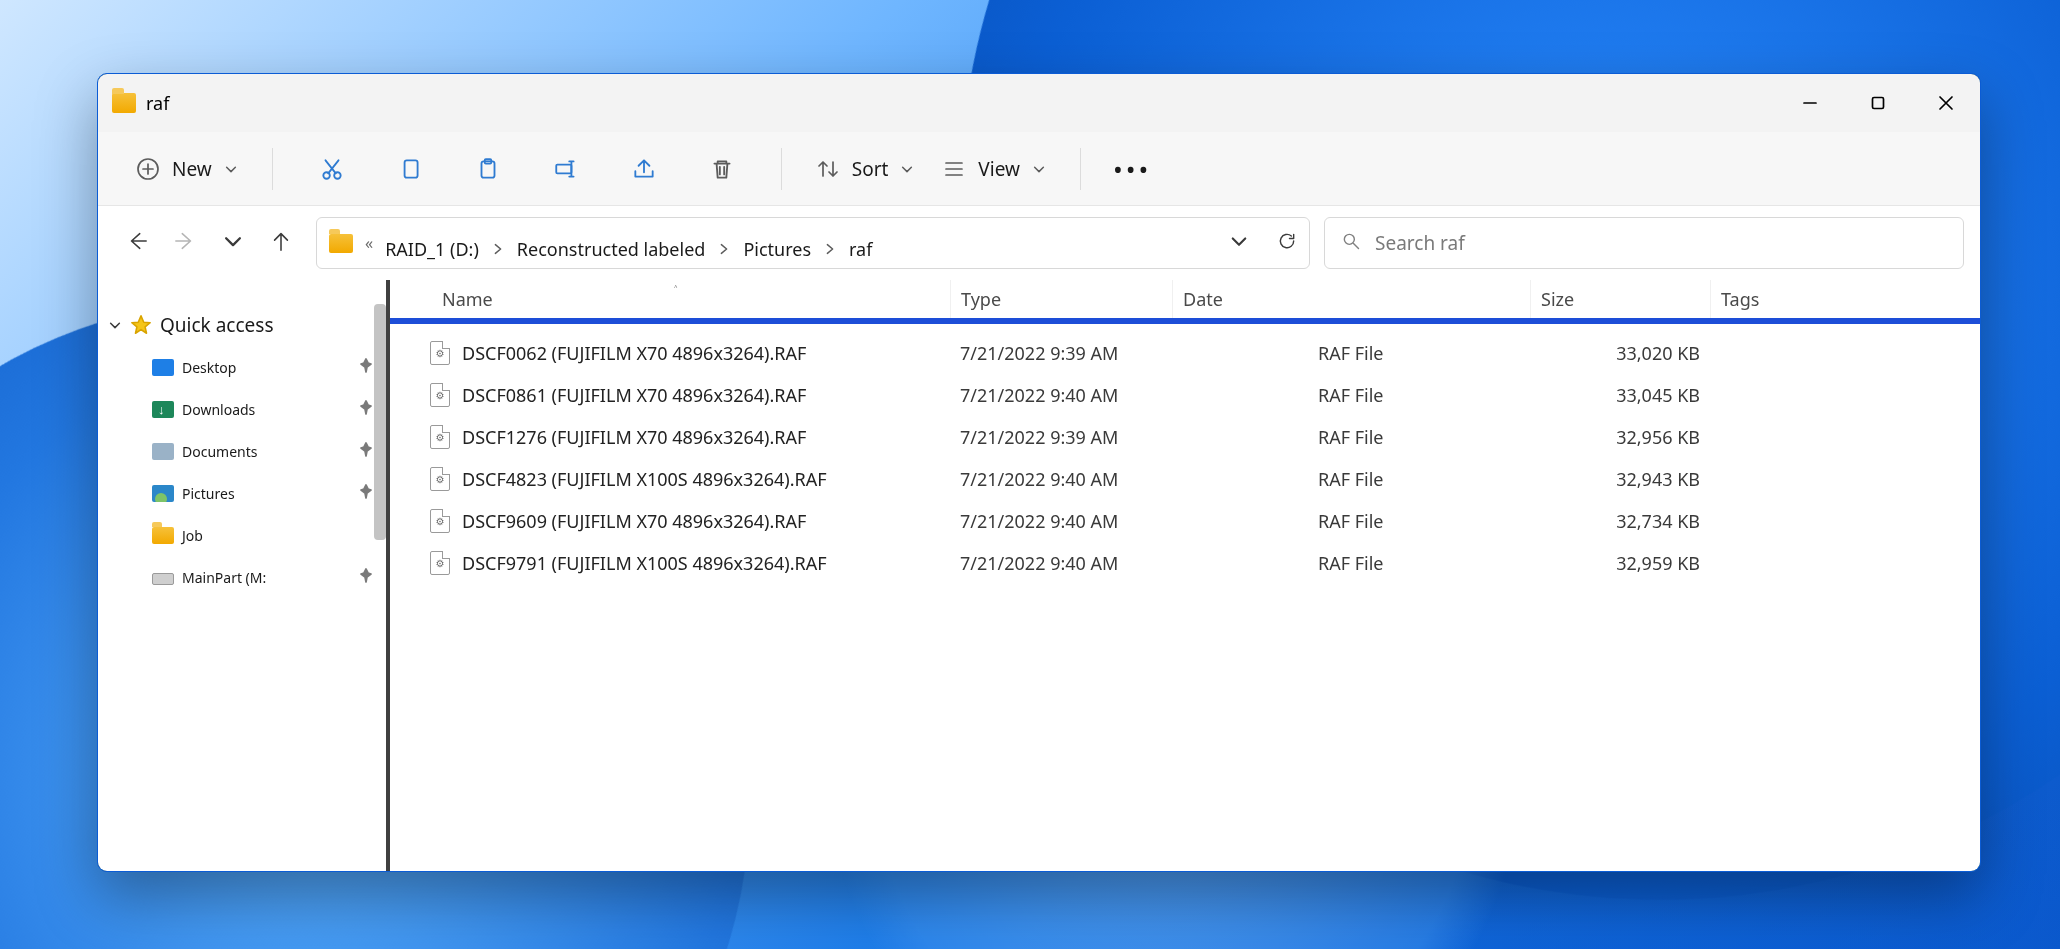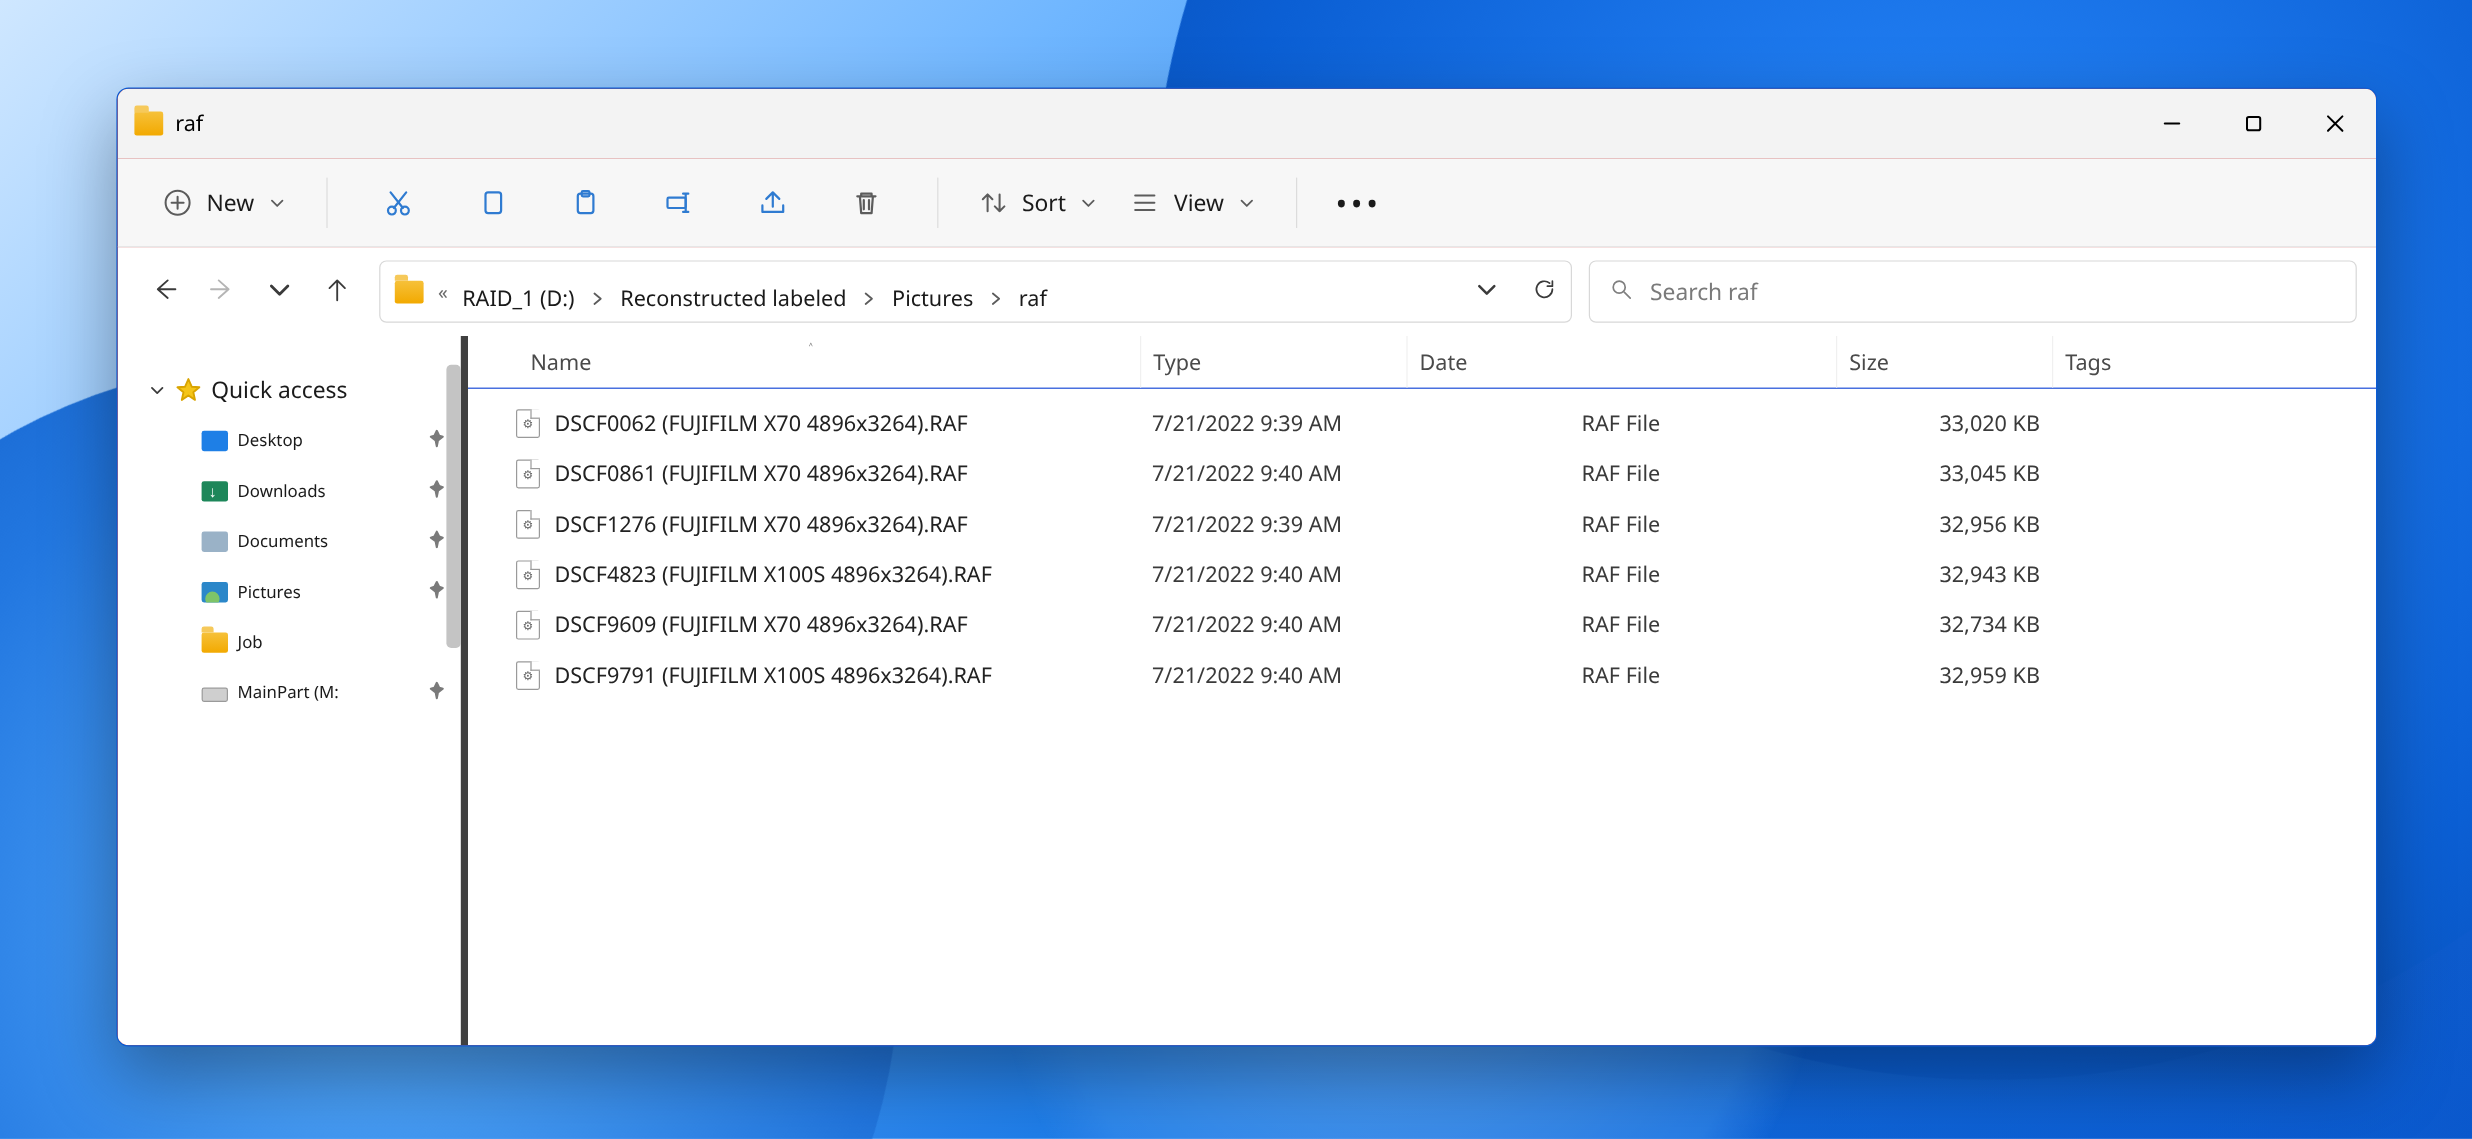--- a/index.html
+++ b/index.html
@@ -26,21 +26,21 @@
   .b3 { width: 700px; height: 700px; left: 40%; top: 45%;
         background: radial-gradient(circle at 50% 50%, #8ecaff 0%, #3f94f2 60%, rgba(0,0,0,0) 70%);
         opacity: .5; }
 
   .window {
     position: absolute;
     left: 97px;
     top: 73px;
     width: 1884px;
     height: 799px;
-    background: #b91c1c;
+    background: #0c4a6e;
     border: 1.5px solid #0b5cd5;
     border-radius: 10px;
     box-shadow: 0 25px 60px rgba(0,0,0,.35);
     overflow: hidden;
     display: flex;
     flex-direction: column;
   }
 
   
   .titlebar {
@@ -144,24 +144,23 @@
   .searchbox input {
     border: none; outline: none; font-size: 19px; color: #444; flex: 1; background: transparent;
   }
   .searchbox input::placeholder { color: #7a7a7a; }
 
   
   .body {
     flex: 1; display: flex; overflow: hidden; background: #ffffff;
   }
   .sidebar {
-    width: 292px; border-right: 6px solid #404040;
+    width: 292px; border-right: 4px solid #404040;
     position: relative;
     padding-top: 24px;
-    padding-left: 16px;
   }
   .sidebar-scroll-thumb {
     position: absolute; right: 0; top: 24px; width: 12px; height: 236px;
     background: #c4c4c4; border-radius: 4px;
   }
   .tree-row {
     display: flex; align-items: center; height: 42px;
     padding: 0 12px 0 14px; gap: 8px; font-size: 14px; color: #1a1a1a;
     position: relative;
   }
@@ -183,21 +182,21 @@
   .ico-pictures::after { content:""; position:absolute; left:3px; bottom:-3px; width:12px; height:12px; background:#7ec468; border-radius:50%; }
   .ico-folder { width: 22px; height: 17px; background: linear-gradient(#f6c13a,#f2a900); border-radius: 2px; position:relative; }
   .ico-folder::before { content:""; position:absolute; left:0; top:-5px; width:10px; height:5px; background:#f6c95a; border-radius:2px 2px 0 0; }
   .ico-drive { width: 22px; height: 12px; background: #cfcfcf; border: 1px solid #9a9a9a; border-radius: 2px; margin-top:3px; }
 
   
   .filepane { flex: 1; display: flex; flex-direction: column; position: relative; }
   .colheaders {
     height: 44px; display: flex; align-items: center;
     font-size: 18px; color: #4a4a4a;
-    border-bottom: 1px solid #1d4ed8;
+    border-bottom: 6px solid #1d4ed8;
     position: relative;
     padding-left: 24px;
   }
   .col { display: flex; align-items: center; height: 100%; padding: 0 10px; border-left: 1px solid #f0f0f0; }
   .col:first-child { border-left: none; }
   .col.name { width: 536px; padding-left: 28px; position: relative; }
   .col.name .sort-caret { position: absolute; left: 260px; top: 2px; font-size: 12px; color: #6a6a6a; }
   .col.date { width: 358px; }
   .col.type { width: 222px; }
   .col.size { width: 180px;  }

